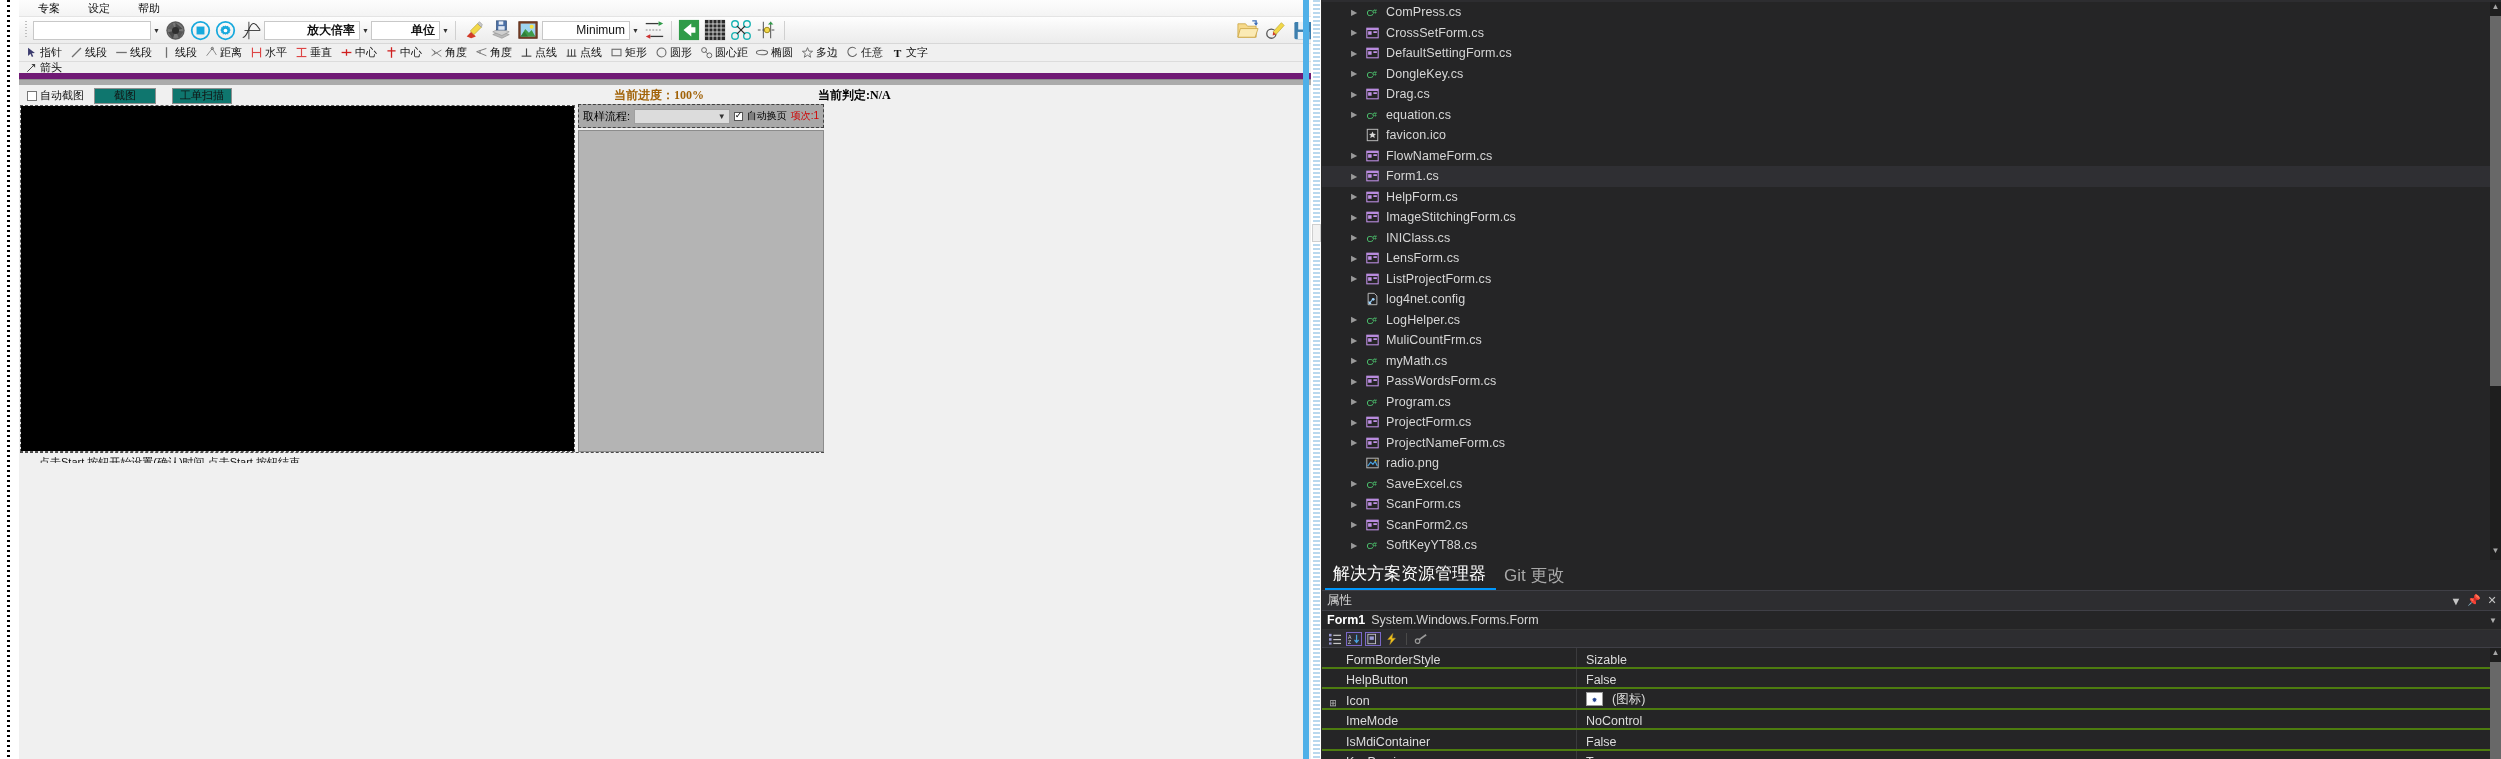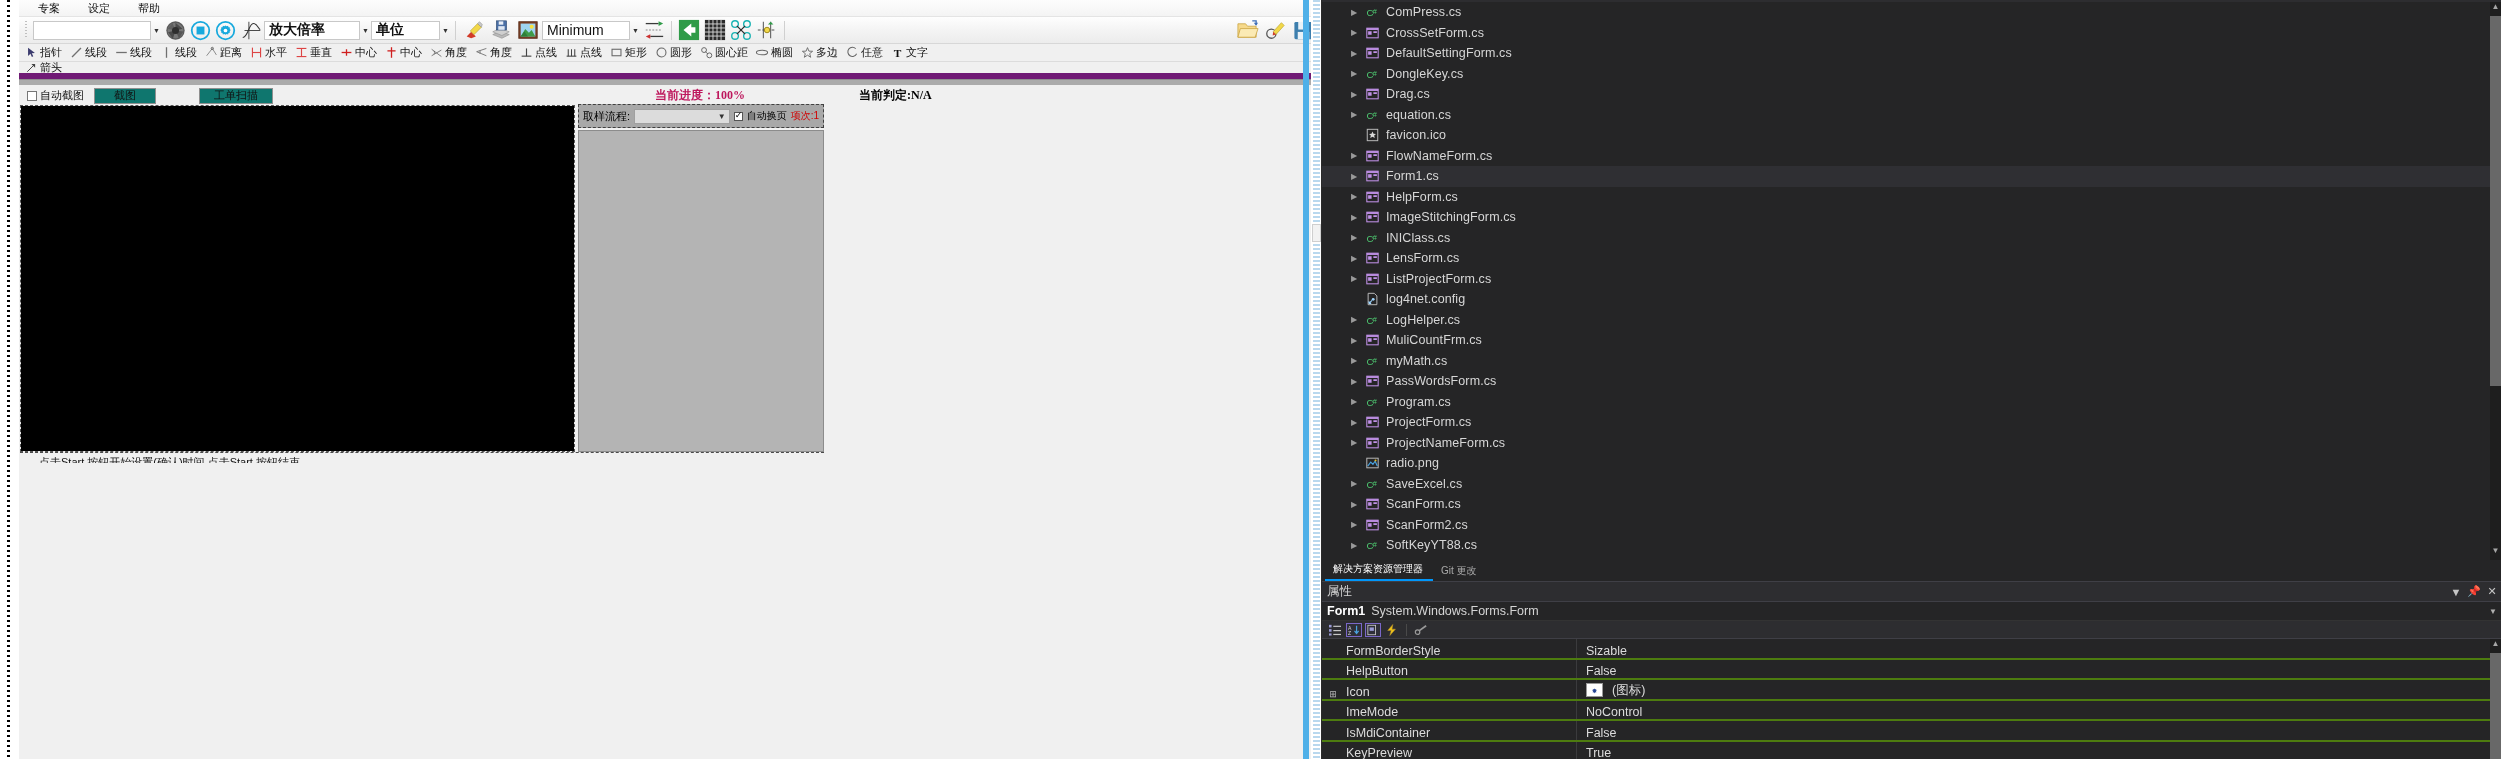--- a/index.html
+++ b/index.html
@@ -48,22 +48,23 @@
     position:absolute; left:0; top:17px; width:1303px; height:27px;
     background: linear-gradient(to bottom,#fefefe 0%, #f3f3f3 55%, #ececec 100%);
     border-bottom:1px solid #d7d7d7;
     display:flex; align-items:center; padding-left:4px; gap:0px;
   }
   .tb-grip { width:7px; height:18px; margin-right:3px;
      background-image: repeating-linear-gradient(to bottom,#bfbfbf 0,#bfbfbf 1px,transparent 1px,transparent 3px);
      background-size:2px 3px; background-repeat:repeat-y; background-position:2px 0; }
   .combo {
     height:19px; background:#fff; border:1px solid #c8c8c8;
-    display:flex; align-items:center; padding:0 4px; font-size:14px; color:#111;
+    display:flex; align-items:center; padding:0 4px; font-size:12px; color:#111;
     font-weight:bold;
+    text-align:right;
   }
   .combo.plain { font-weight:normal; }
   .combo-arrow {
     width:11px; height:19px; display:flex; align-items:center; justify-content:center;
     font-size:7px; color:#333; background:transparent;
   }
   .tb-sep { width:1px; height:19px; background:#d0d0d0; margin:0 4px; }
   .ic { display:inline-flex; align-items:center; justify-content:center; cursor:default; }
 
   
@@ -93,21 +94,21 @@
     background:#f0f0f0;
     display:flex; align-items:center; padding-left:8px;
   }
   .cbx-wrap { display:flex; align-items:center; gap:3px; font-size:11px; color:#111; }
   .cbx { width:10px; height:10px; background:#fff; border:1px solid #767676; display:inline-block; }
   .btn {
     height:16px; min-width:60px; background:#0f766e; border:1px solid #8f8f8f;
     font-size:11px; color:#111; display:flex; align-items:center; justify-content:center;
     cursor:default;
   }
-  .status-prog { font-size:12px; font-weight:bold; color:#be185d; font-family:"Liberation Serif", serif; }
+  .status-prog { font-size:12px; font-weight:bold; color:#a16207; font-family:"Liberation Serif", serif; }
   .status-judge { font-size:12px; font-weight:bold; color:#000; font-family:"Liberation Serif", serif; }
 
   
   .canvas-black {
     position:absolute; left:2px; top:106px; width:553px; height:345px;
     background:#000000;
   }
   
   .canvas-dash {
     position:absolute; left:1px; top:105px; width:555px; height:347px;
@@ -188,21 +189,21 @@
   }
   .se-scroll .tr { position:absolute; right:0; top:0; width:11px; height:100%; background:#1e1e1e; }
   .se-scroll .th { position:absolute; right:0; width:11px; background:#686868; }
   .se-scroll .ar { position:absolute; right:0; width:11px; height:14px; color:#a6a6a6; font-size:8px; text-align:center; }
 
   .se-tabs {
     flex:0 0 22px; display:flex; align-items:flex-end; gap:0px;
     background:#252526; padding-left:3px; border-bottom:1px solid #3f3f46;
   }
   .se-tab {
-    font-size:10px; padding:2px 10px 3px 8px; color:#cfcfcf; cursor:default;
+    font-size:17px; padding:2px 10px 3px 8px; color:#cfcfcf; cursor:default;
   }
   .se-tab.active { background:#252526; border-bottom:2px solid #0097fb; color:#ffffff; }
   .se-tab:not(.active) { color:#a9a9a9; }
 
   .prop-header {
     flex:0 0 20px; display:flex; align-items:center;
     background:#2d2d30; padding-left:5px; font-size:12.5px; color:#d4d4d4;
     border-bottom:1px solid #3f3f46;
   }
   .prop-header .spacer { flex:1; }
@@ -625,21 +626,21 @@
       </div>
 
       <div class="band2"></div>
 
       <div class="ctrlstrip">
         <div class="cbx-wrap">
           <span class="cbx"></span>
           <span>自动截图</span>
         </div>
         <div class="btn" style="margin-left:10px;width:62px;">截图</div>
-        <div class="btn" style="margin-left:43px;width:74px;">工单扫描</div>
+        <div class="btn" style="margin-left:16px;width:60px;">工单扫描</div>
         <div class="status-prog" style="margin-left:382px;">当前进度：100%</div>
         <div class="status-judge" style="margin-left:114px;">当前判定:N/A</div>
       </div>
 
       <div class="canvas-dash"></div>
       <div class="canvas-black"></div>
 
       <div class="flowbox">
         <label>取样流程:</label>
         <div class="flow-select">

